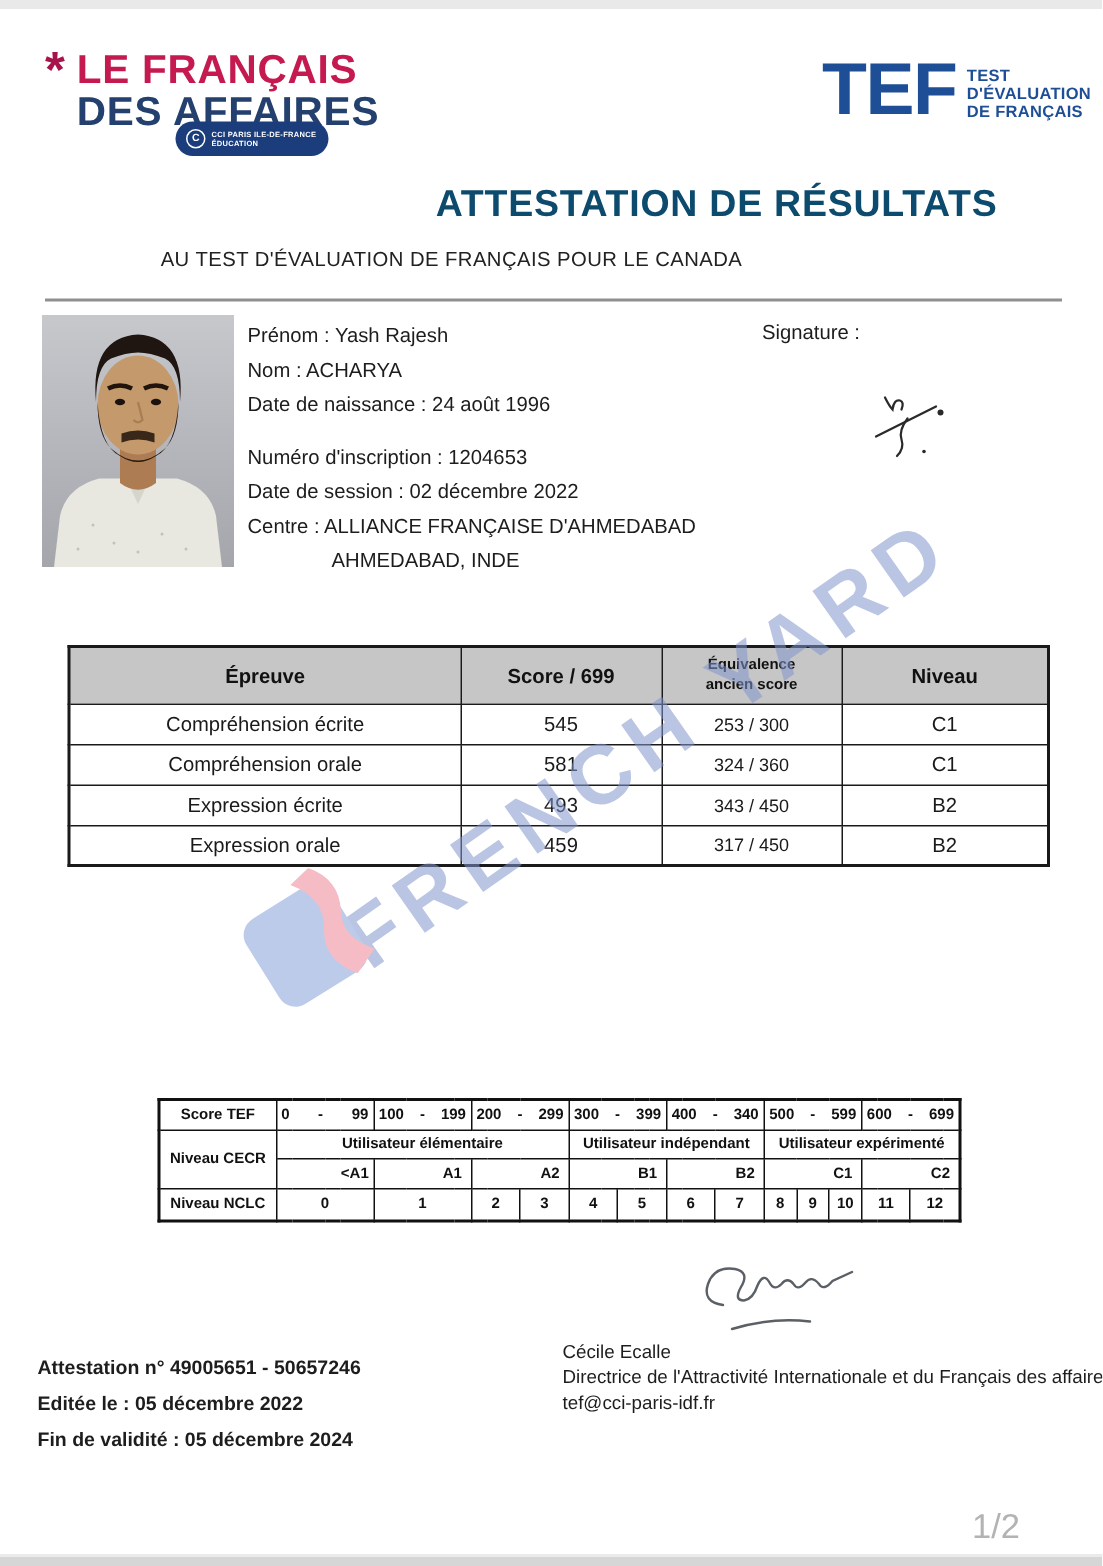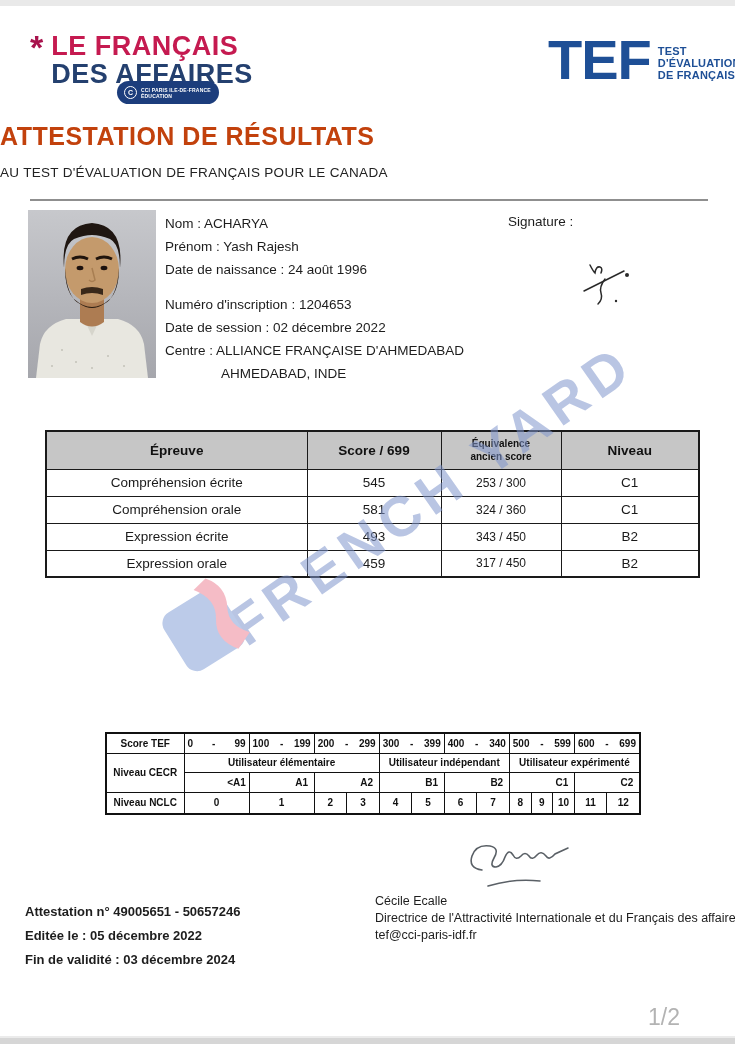--- a/index.html
+++ b/index.html
@@ -24,27 +24,27 @@
   }
   .cci-emblem {
     width:13px; height:13px; border:1.5px solid #fff; border-radius:50%;
     color:#fff; font-size:7px; font-weight:bold; display:flex; align-items:center; justify-content:center;
     flex:0 0 auto;
   }
   .cci-text { margin-left:4px; color:#ffffff; font-size:5px; font-weight:bold; line-height:6px; letter-spacing:0.2px; }
 
   
   .tef { position:absolute; left:548px; top:38px; display:flex; }
-  .tef-acronym { font-size:56px; font-weight:bold; color:#1e4f96; line-height:44px; letter-spacing:-1px; }
+  .tef-acronym { font-size:49px; font-weight:bold; color:#1e4f96; line-height:44px; letter-spacing:-1px; }
   .tef-tagline { margin-left:7px; margin-top:7px; color:#1e4f96; font-weight:bold; font-size:11px; line-height:12px; letter-spacing:0.2px; }
 
   
-  .doc-title { position:absolute; top:122px; left:0; width:665px; text-align:left;
-    font-size:25px; font-weight:bold; color:#c2410c; letter-spacing:0.5px; }
-  .doc-subtitle { position:absolute; top:165px; left:0; width:602px; 
+  .doc-title { position:absolute; top:122px; left:0; width:665px; text-align:right;
+    font-size:25px; font-weight:bold; color:#0c4a6e; letter-spacing:0.5px; }
+  .doc-subtitle { position:absolute; top:165px; left:0; width:602px; text-align:center;
     font-size:13.5px; color:#222; letter-spacing:0.3px; }
   .header-divider { position:absolute; top:199px; left:30px; width:678px; height:2px; background:#8f8f8f; }
 
   
   .photo { position:absolute; left:28px; top:210px; width:128px; height:168px; background:#b0b0b5; }
   .photo svg { display:block; width:100%; height:100%; }
 
   
   .info { position:absolute; left:165px; top:212px; font-size:13.5px; color:#1d1d1d; }
   .info div { line-height:23px; }
@@ -149,22 +149,22 @@
       <path d="M53 79 Q64 75 75 79 L75 85 Q64 81 53 85 Z" fill="#2a1c11" opacity="0.9"></path>
       <path d="M44 49 q8 -4 16 0" stroke="#20140c" stroke-width="3" fill="none"></path>
       <path d="M68 49 q8 -4 16 0" stroke="#20140c" stroke-width="3" fill="none"></path>
       <ellipse cx="52" cy="58" rx="3.4" ry="2.2" fill="#1b110e"></ellipse>
       <ellipse cx="76" cy="58" rx="3.4" ry="2.2" fill="#1b110e"></ellipse>
       <path d="M64 58 q2 8 3 12 q-3 3 -6 0" stroke="#a87e52" stroke-width="1.5" fill="none"></path>
     </svg>
   </div>
 
   <div class="info">
+    <div>Prénom : Yash Rajesh</div>
     <div>Nom : ACHARYA</div>
-    <div>Prénom : Yash Rajesh</div>
     <div>Date de naissance : 24 août 1996</div>
     <div class="gap"></div>
     <div>Numéro d'inscription : 1204653</div>
     <div>Date de session : 02 décembre 2022</div>
     <div>Centre : ALLIANCE FRANÇAISE D'AHMEDABAD</div>
     <div class="indent">AHMEDABAD, INDE</div>
   </div>
 
   <div class="sig-label">Signature :</div>
   <div class="cand-sig">
@@ -323,21 +323,21 @@
       <td colspan="2">10</td>
       <td colspan="3">11</td>
       <td colspan="3">12</td>
     </tr>
   </tbody>
     </table>
 
   <div class="attest">
     <div>Attestation n° 49005651 - 50657246</div>
     <div>Editée le : 05 décembre 2022</div>
-    <div>Fin de validité : 03 décembre 2024</div>
+    <div>Fin de validité : 05 décembre 2024</div>
   </div>
 
   <div class="signer-sig">
     <svg width="132" height="56" viewBox="0 0 132 56">
       <g stroke="#5a6066" stroke-width="1.6" fill="none" stroke-linecap="round">
         <path d="M30 30 Q16 28 20 16 Q24 4 38 6 Q48 8 42 18 Q37 27 44 27 Q50 26 53 17 Q57 8 61 15 Q64 21 69 16 Q73 11 77 16 Q80 21 85 15 Q89 10 94 16 Q97 21 103 14 L116 8"></path>
         <path d="M36 46 Q62 38 88 41"></path>
       </g>
     </svg>
   </div>

